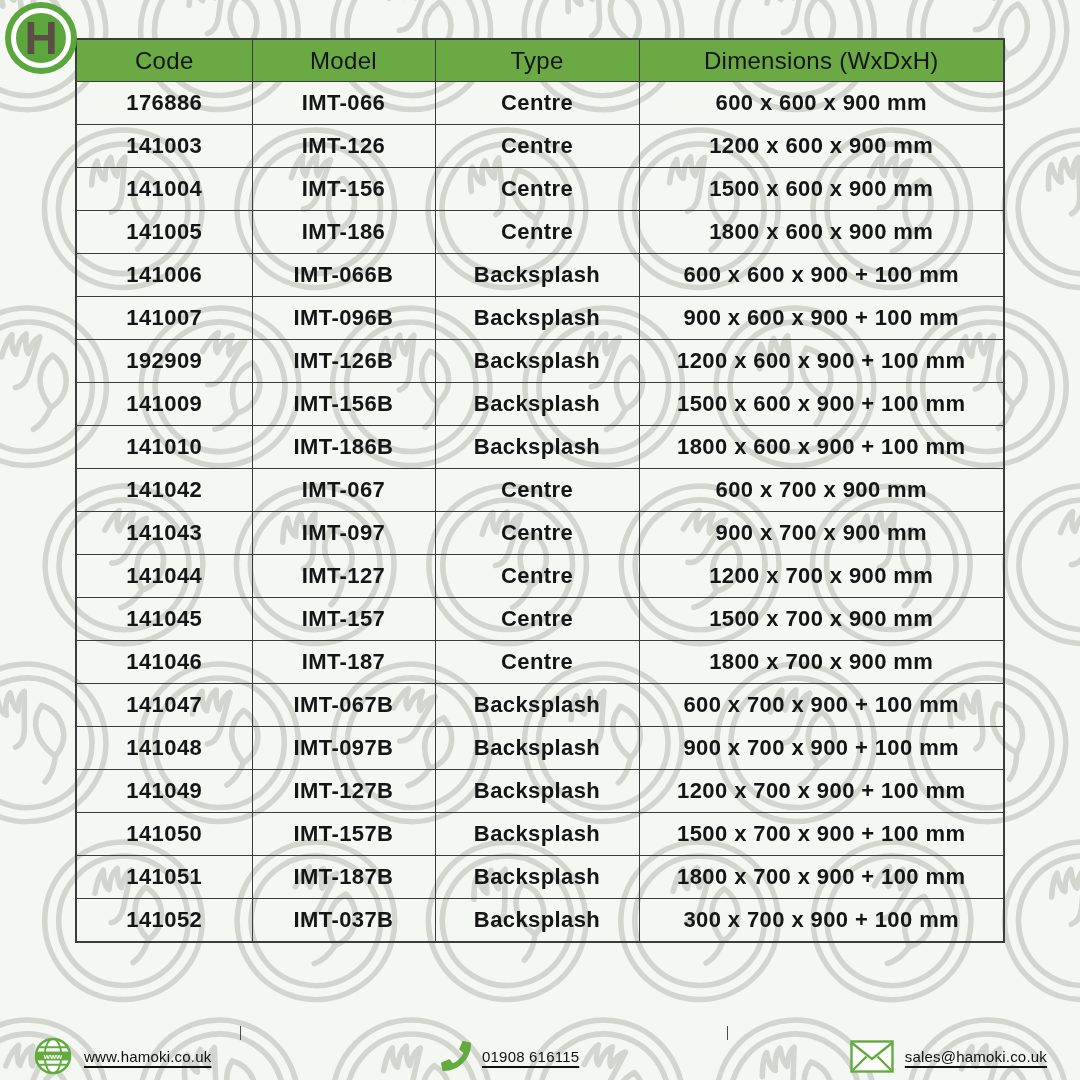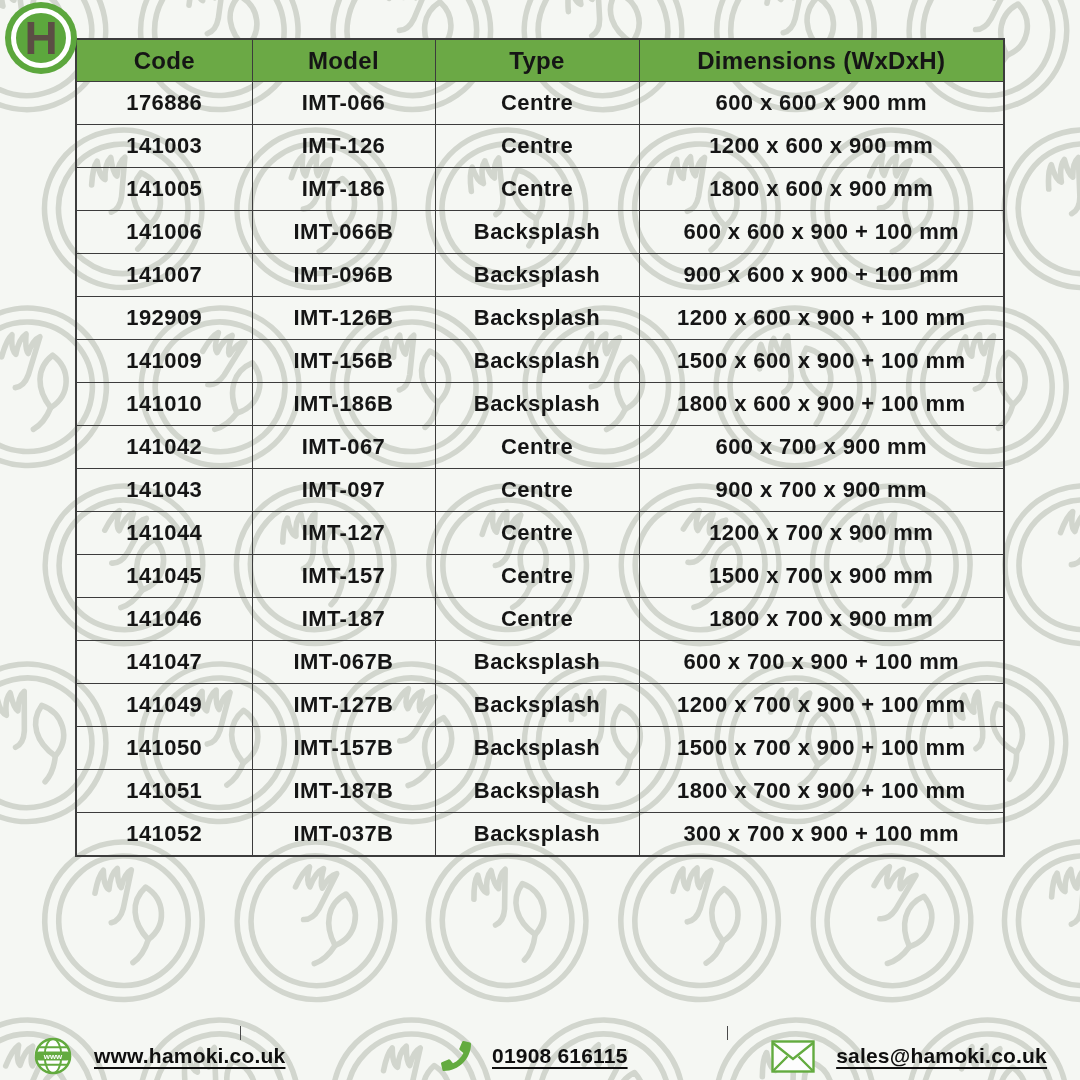--- a/index.html
+++ b/index.html
@@ -25,32 +25,32 @@
   
   .product-table { position:absolute; left:75px; top:38px; width:928px; z-index:1;
                    border-collapse:collapse; table-layout:fixed;
                    border:2px solid var(--border,#3c3c3c); }
   .product-table th, .product-table td {
     border:1px solid var(--border,#3c3c3c);
     text-align:center; padding:0; overflow:hidden; white-space:nowrap;
   }
   .product-table thead th {
     height:41px; background:var(--header-green,#6ba945);
-    font-size:24px; font-weight:bold; color:#151515; letter-spacing:0.3px;
+    font-size:24px; font-weight:normal; color:#151515; letter-spacing:0.3px;
   }
   .product-table tbody td {
     height:42px; font-size:22px; font-weight:bold; color:#151515;
     letter-spacing:0.4px; background:transparent;
   }
 
   
   .footer { position:absolute; left:0; top:1032px; width:1080px; height:48px; z-index:2; }
-  .footer-item { position:absolute; top:0; height:48px; display:flex; align-items:center; gap:21px; }
+  .footer-item { position:absolute; top:0; height:48px; display:flex; align-items:center; gap:11px; }
   .footer-item .label {
-    font-size:21px; font-weight:bold; color:#0f0f0f;
+    font-size:15px; font-weight:normal; color:#0f0f0f;
     text-decoration:underline; text-decoration-thickness:2px; text-underline-offset:4px;
     letter-spacing:0.2px;
   }
   .footer-website { left:33px; }
   .footer-phone   { left:441px; }
   .footer-email   { right:33px; }
   .footer-tick { position:absolute; top:-6px; width:1px; height:14px; background:#4a4a4a; }
   .tick-1 { left:240px; }
   .tick-2 { left:727px; }
 
@@ -239,20 +239,26 @@
         </tr>
 
 
         <tr>
           <td>141003</td>
           <td>IMT-126</td>
           <td>Centre</td>
           <td>1200 x 600 x 900 mm</td>
         </tr>
 
+        <tr>
+          <td>141004</td>
+          <td>IMT-156</td>
+          <td>Centre</td>
+          <td>1500 x 600 x 900 mm</td>
+        </tr>
 
         <tr>
           <td>141005</td>
           <td>IMT-186</td>
           <td>Centre</td>
           <td>1800 x 600 x 900 mm</td>
         </tr>
 
         <tr>
           <td>141006</td>
@@ -325,20 +331,26 @@
           <td>1800 x 700 x 900 mm</td>
         </tr>
 
         <tr>
           <td>141047</td>
           <td>IMT-067B</td>
           <td>Backsplash</td>
           <td>600 x 700 x 900 + 100 mm</td>
         </tr>
 
+        <tr>
+          <td>141048</td>
+          <td>IMT-097B</td>
+          <td>Backsplash</td>
+          <td>900 x 700 x 900 + 100 mm</td>
+        </tr>
 
         <tr>
           <td>141049</td>
           <td>IMT-127B</td>
           <td>Backsplash</td>
           <td>1200 x 700 x 900 + 100 mm</td>
         </tr>
 
         <tr>
           <td>141050</td>

